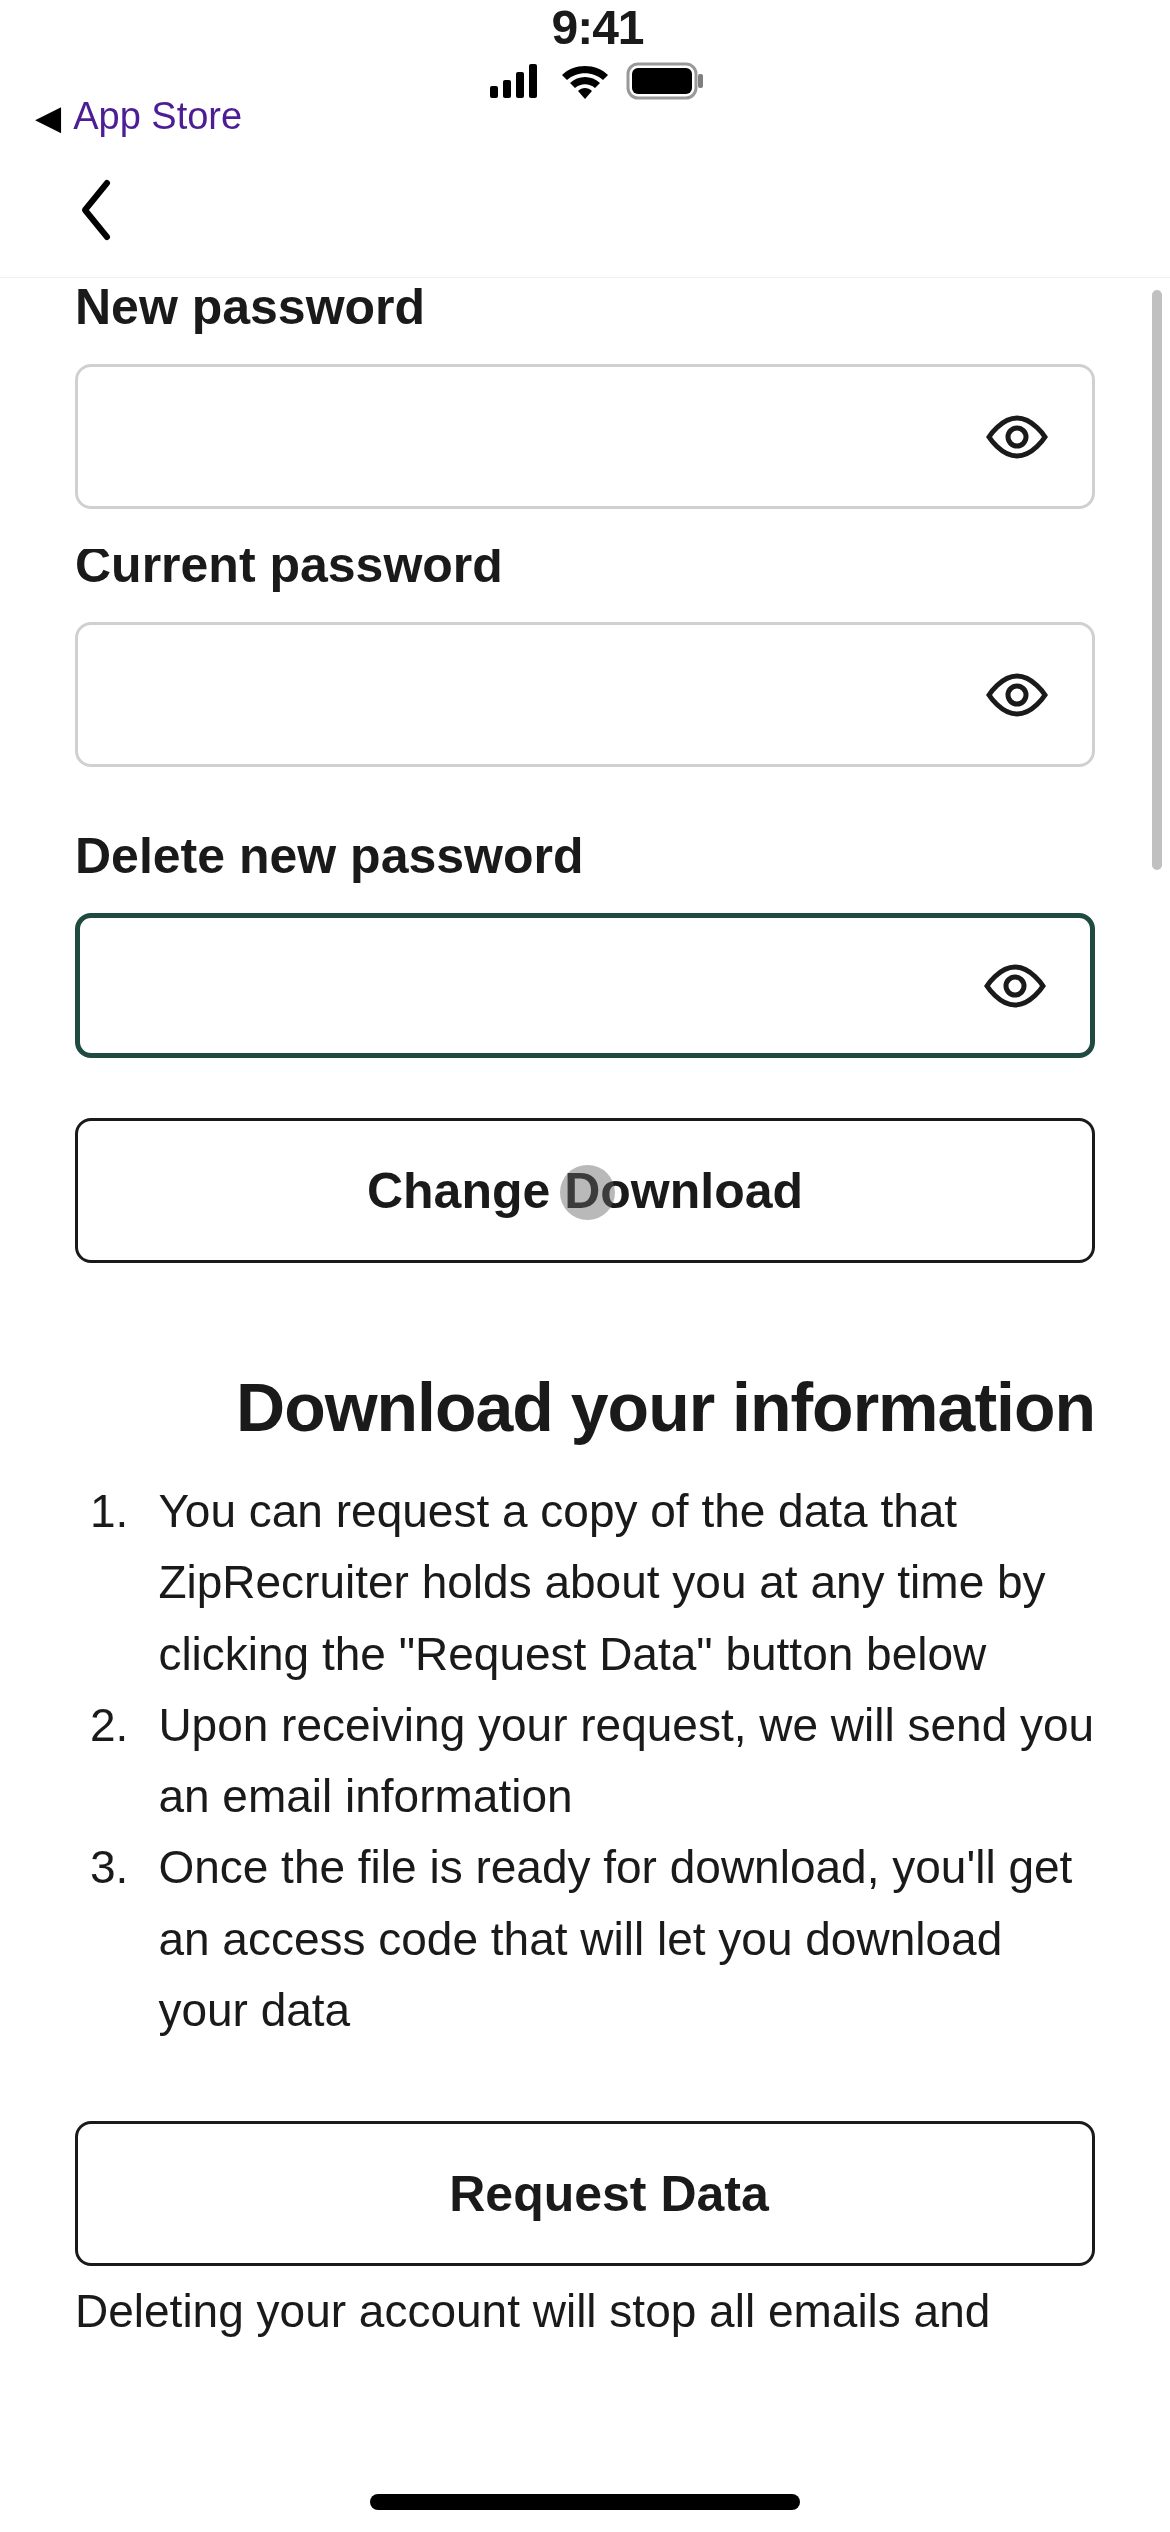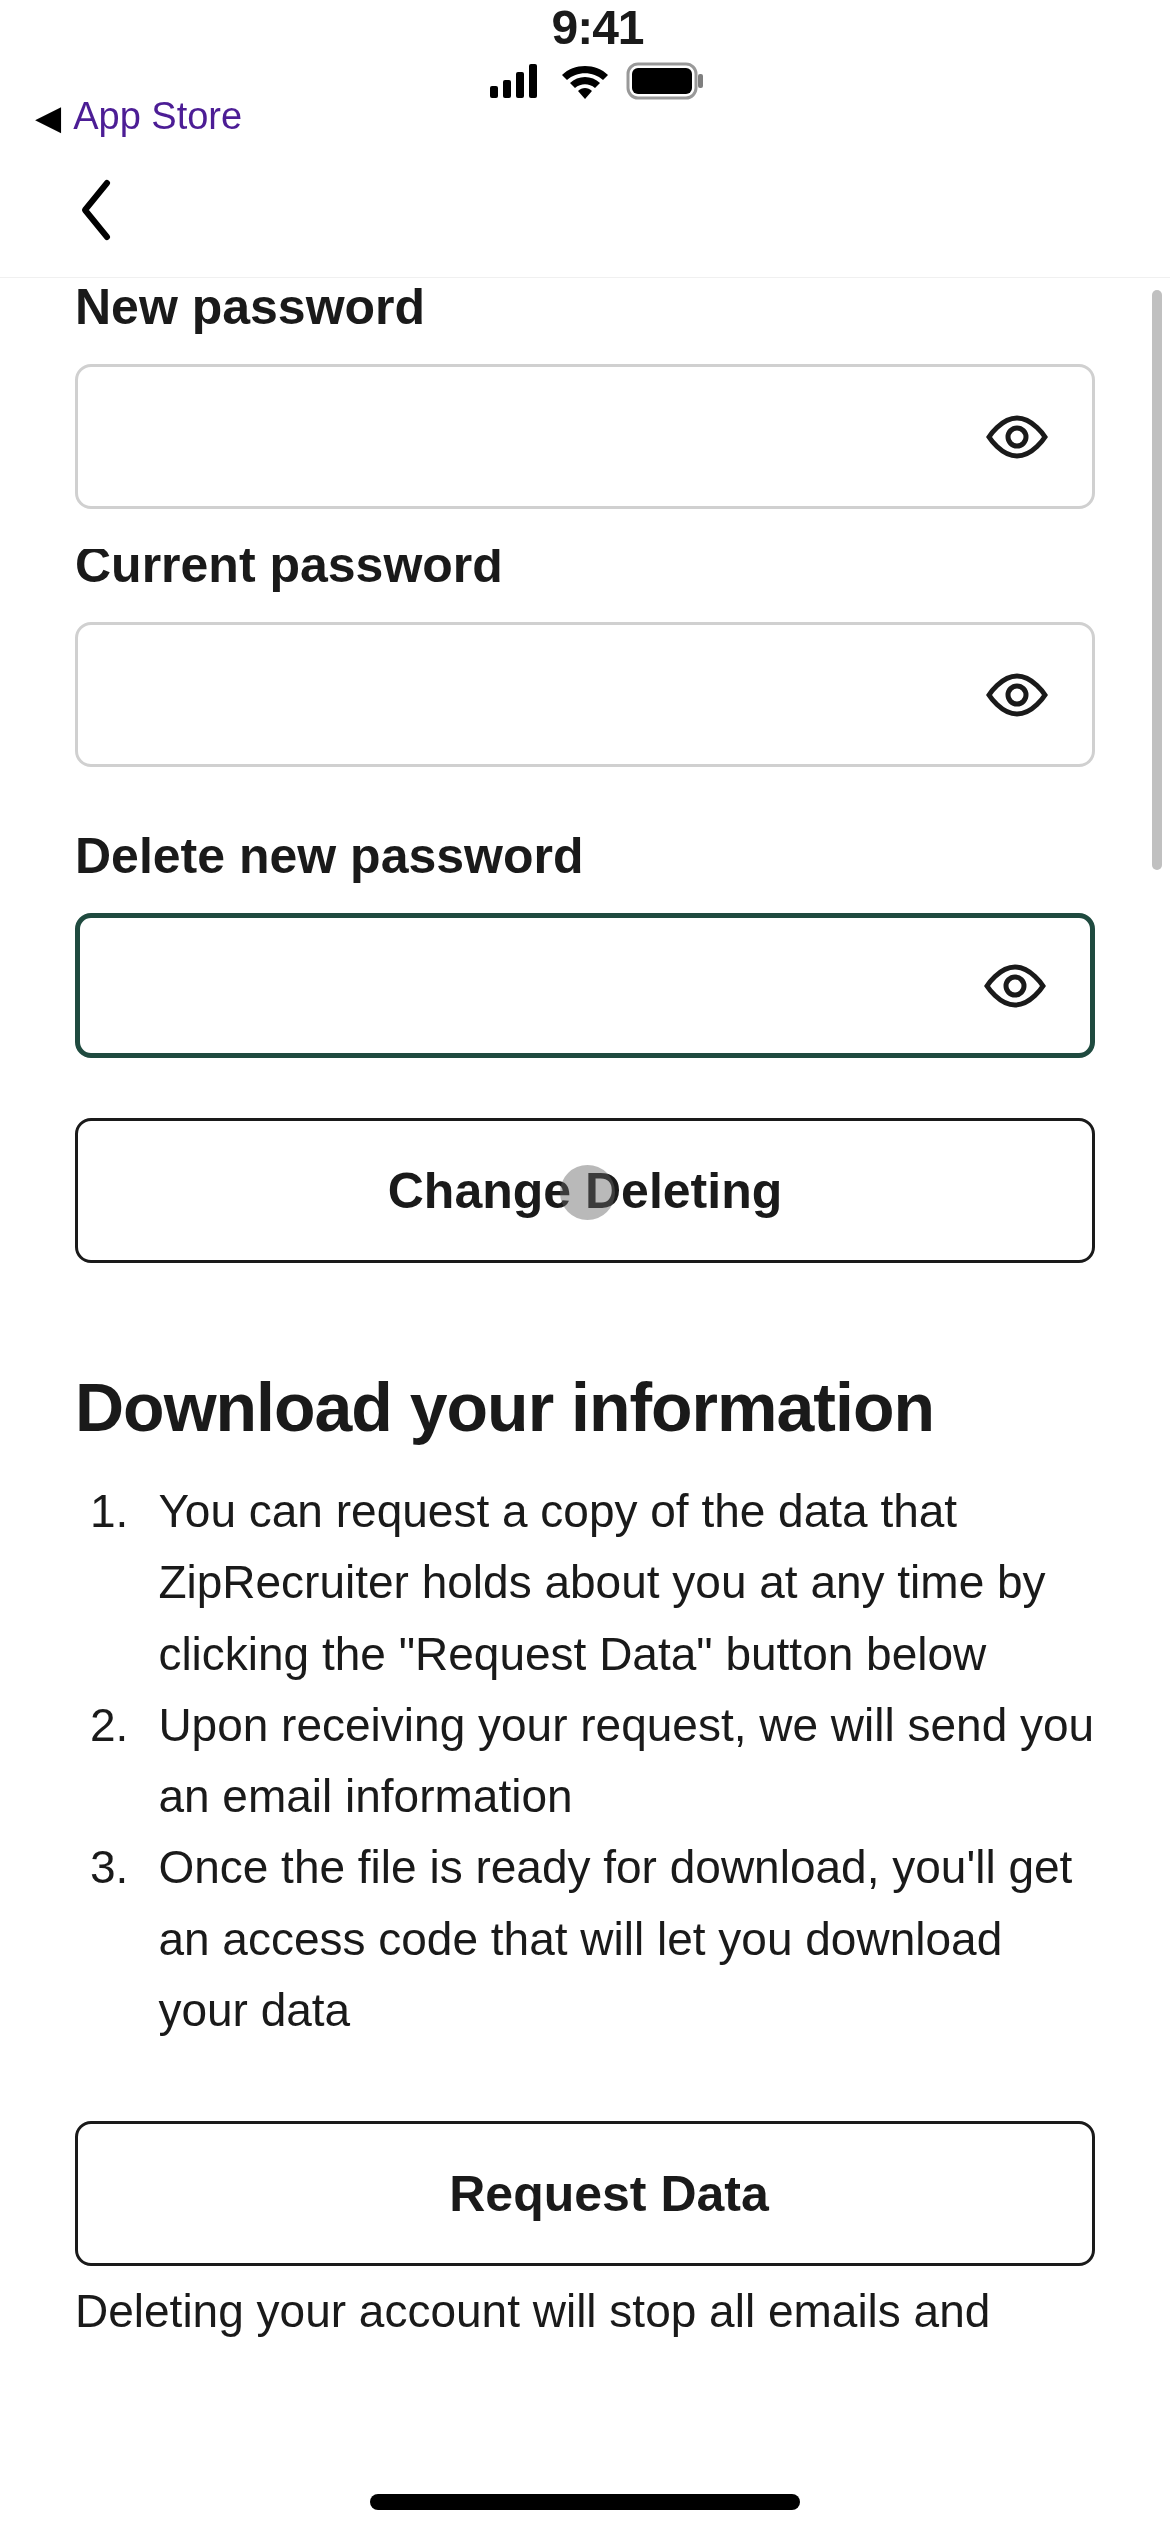--- a/index.html
+++ b/index.html
@@ -131,20 +131,21 @@
       justify-content: center;
       margin-top: 35px;
     }
     .section-heading {
       font-size: 68px;
       font-weight: 800;
       color: #1a1a1a;
       margin-top: 105px;
       margin-bottom: 30px;
       letter-spacing: -1px;
+      text-align: right;
     }
     .info-list {
       padding-left: 15px;
     }
     .info-item {
       display: flex;
       gap: 30px;
       font-size: 46px;
       line-height: 1.55;
       color: #1a1a1a;
@@ -261,21 +262,21 @@
       <input type="password" class="password-input" style="">
       <div class="eye-button">
         <svg width="68" height="46" viewBox="0 0 68 46">
           <path d="M34 4 C18 4 6 23 6 23 C6 23 18 42 34 42 C50 42 62 23 62 23 C62 23 50 4 34 4 Z" stroke="#1a1a1a" stroke-width="5" fill="none"></path>
           <circle cx="34" cy="23" r="9" stroke="#1a1a1a" stroke-width="5" fill="none"></circle>
         </svg>
       </div>
     </div>
   </div>
 
-  <button class="big-button">Change Deleting</button>
+  <button class="big-button">Change Download</button>
 
   <h2 class="section-heading">Download your information</h2>
   <div class="info-list">
     <div class="info-item">
       <span class="info-num">1.</span>
       <span>You can request a copy of the data that ZipRecruiter holds about you at any time by clicking the "Request Data" button below</span>
     </div>
     <div class="info-item">
       <span class="info-num">2.</span>
       <span>Upon receiving your request, we will send you an email information</span>

